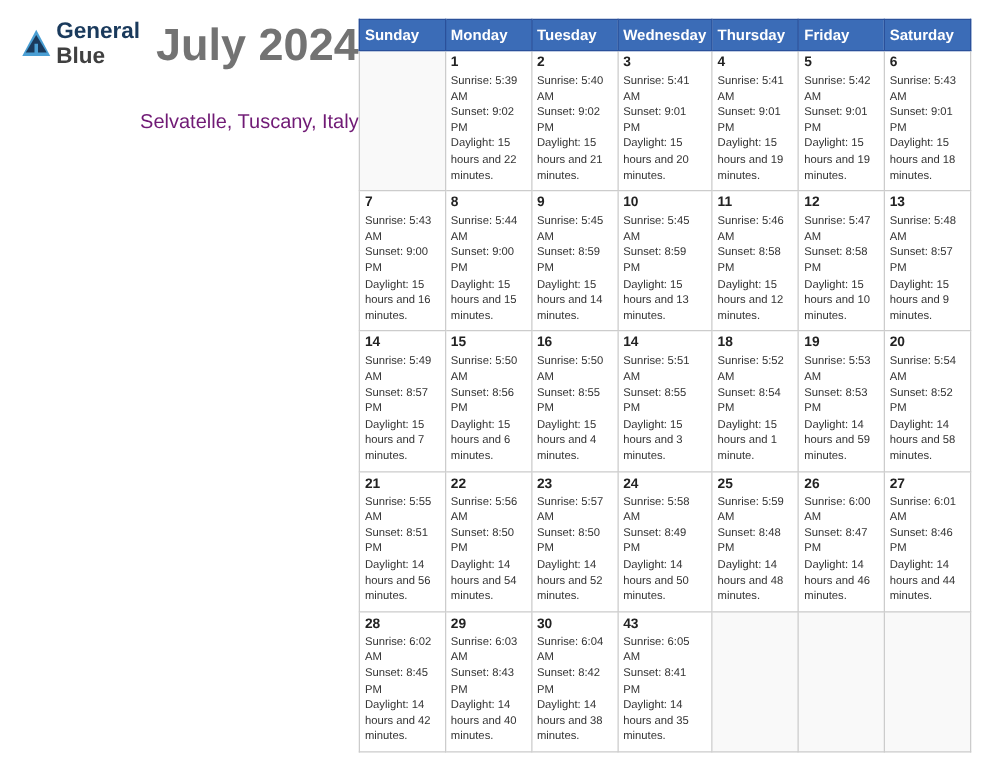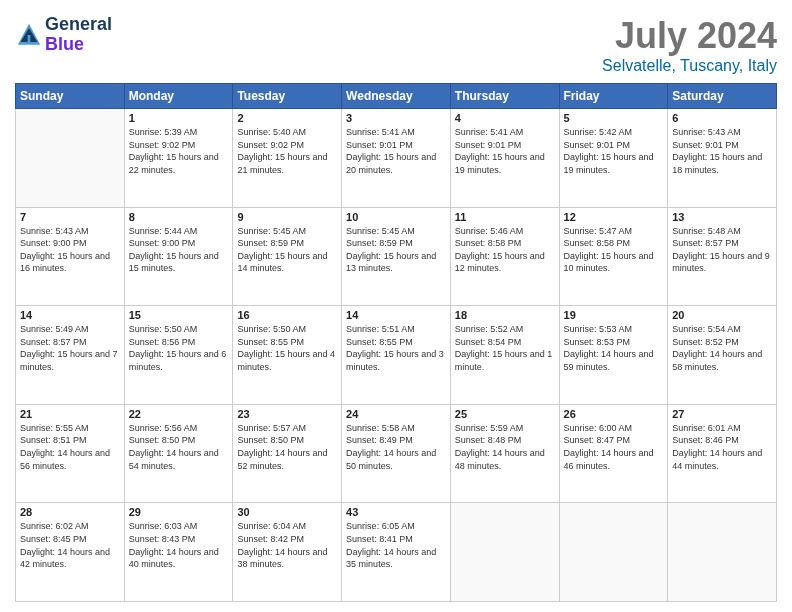--- a/index.html
+++ b/index.html
@@ -8,58 +8,59 @@
       background: #fff;
       width: 792px;
       height: 612px;
       overflow: hidden;
     }
     .page {
       width: 792px;
       height: 612px;
       padding: 15px 15px 10px 15px;
       display: flex;
-      flex-direction: column;
+      flex-direction: row;
     }
     .header {
       display: flex;
       justify-content: space-between;
       align-items: flex-start;
       margin-bottom: 8px;
     }
     .logo {
       display: flex;
       align-items: center;
     }
     .logo-text {
       font-size: 18px;
       font-weight: bold;
       color: #1a3a5c;
       line-height: 1.1;
     }
     .logo-text span {
-      color: #6d28d9;
+      color: #404040;
     }
     .logo-icon {
       width: 28px;
       height: 28px;
       margin-right: 2px;
     }
     .title-block {
       text-align: right;
     }
     .main-title {
       font-size: 36px;
       font-weight: bold;
       color: #737373;
     }
     .subtitle {
       font-size: 16px;
-      color: #0369a1;
+      color: #701a75;
       font-weight: normal;
+      margin-top: 32px;
     }
     .calendar {
       width: 100%;
       border-collapse: collapse;
       flex: 1;
       padding-left: 47px;
     }
     .calendar thead tr th {
       background-color: #3b6cb7;
       color: white;

